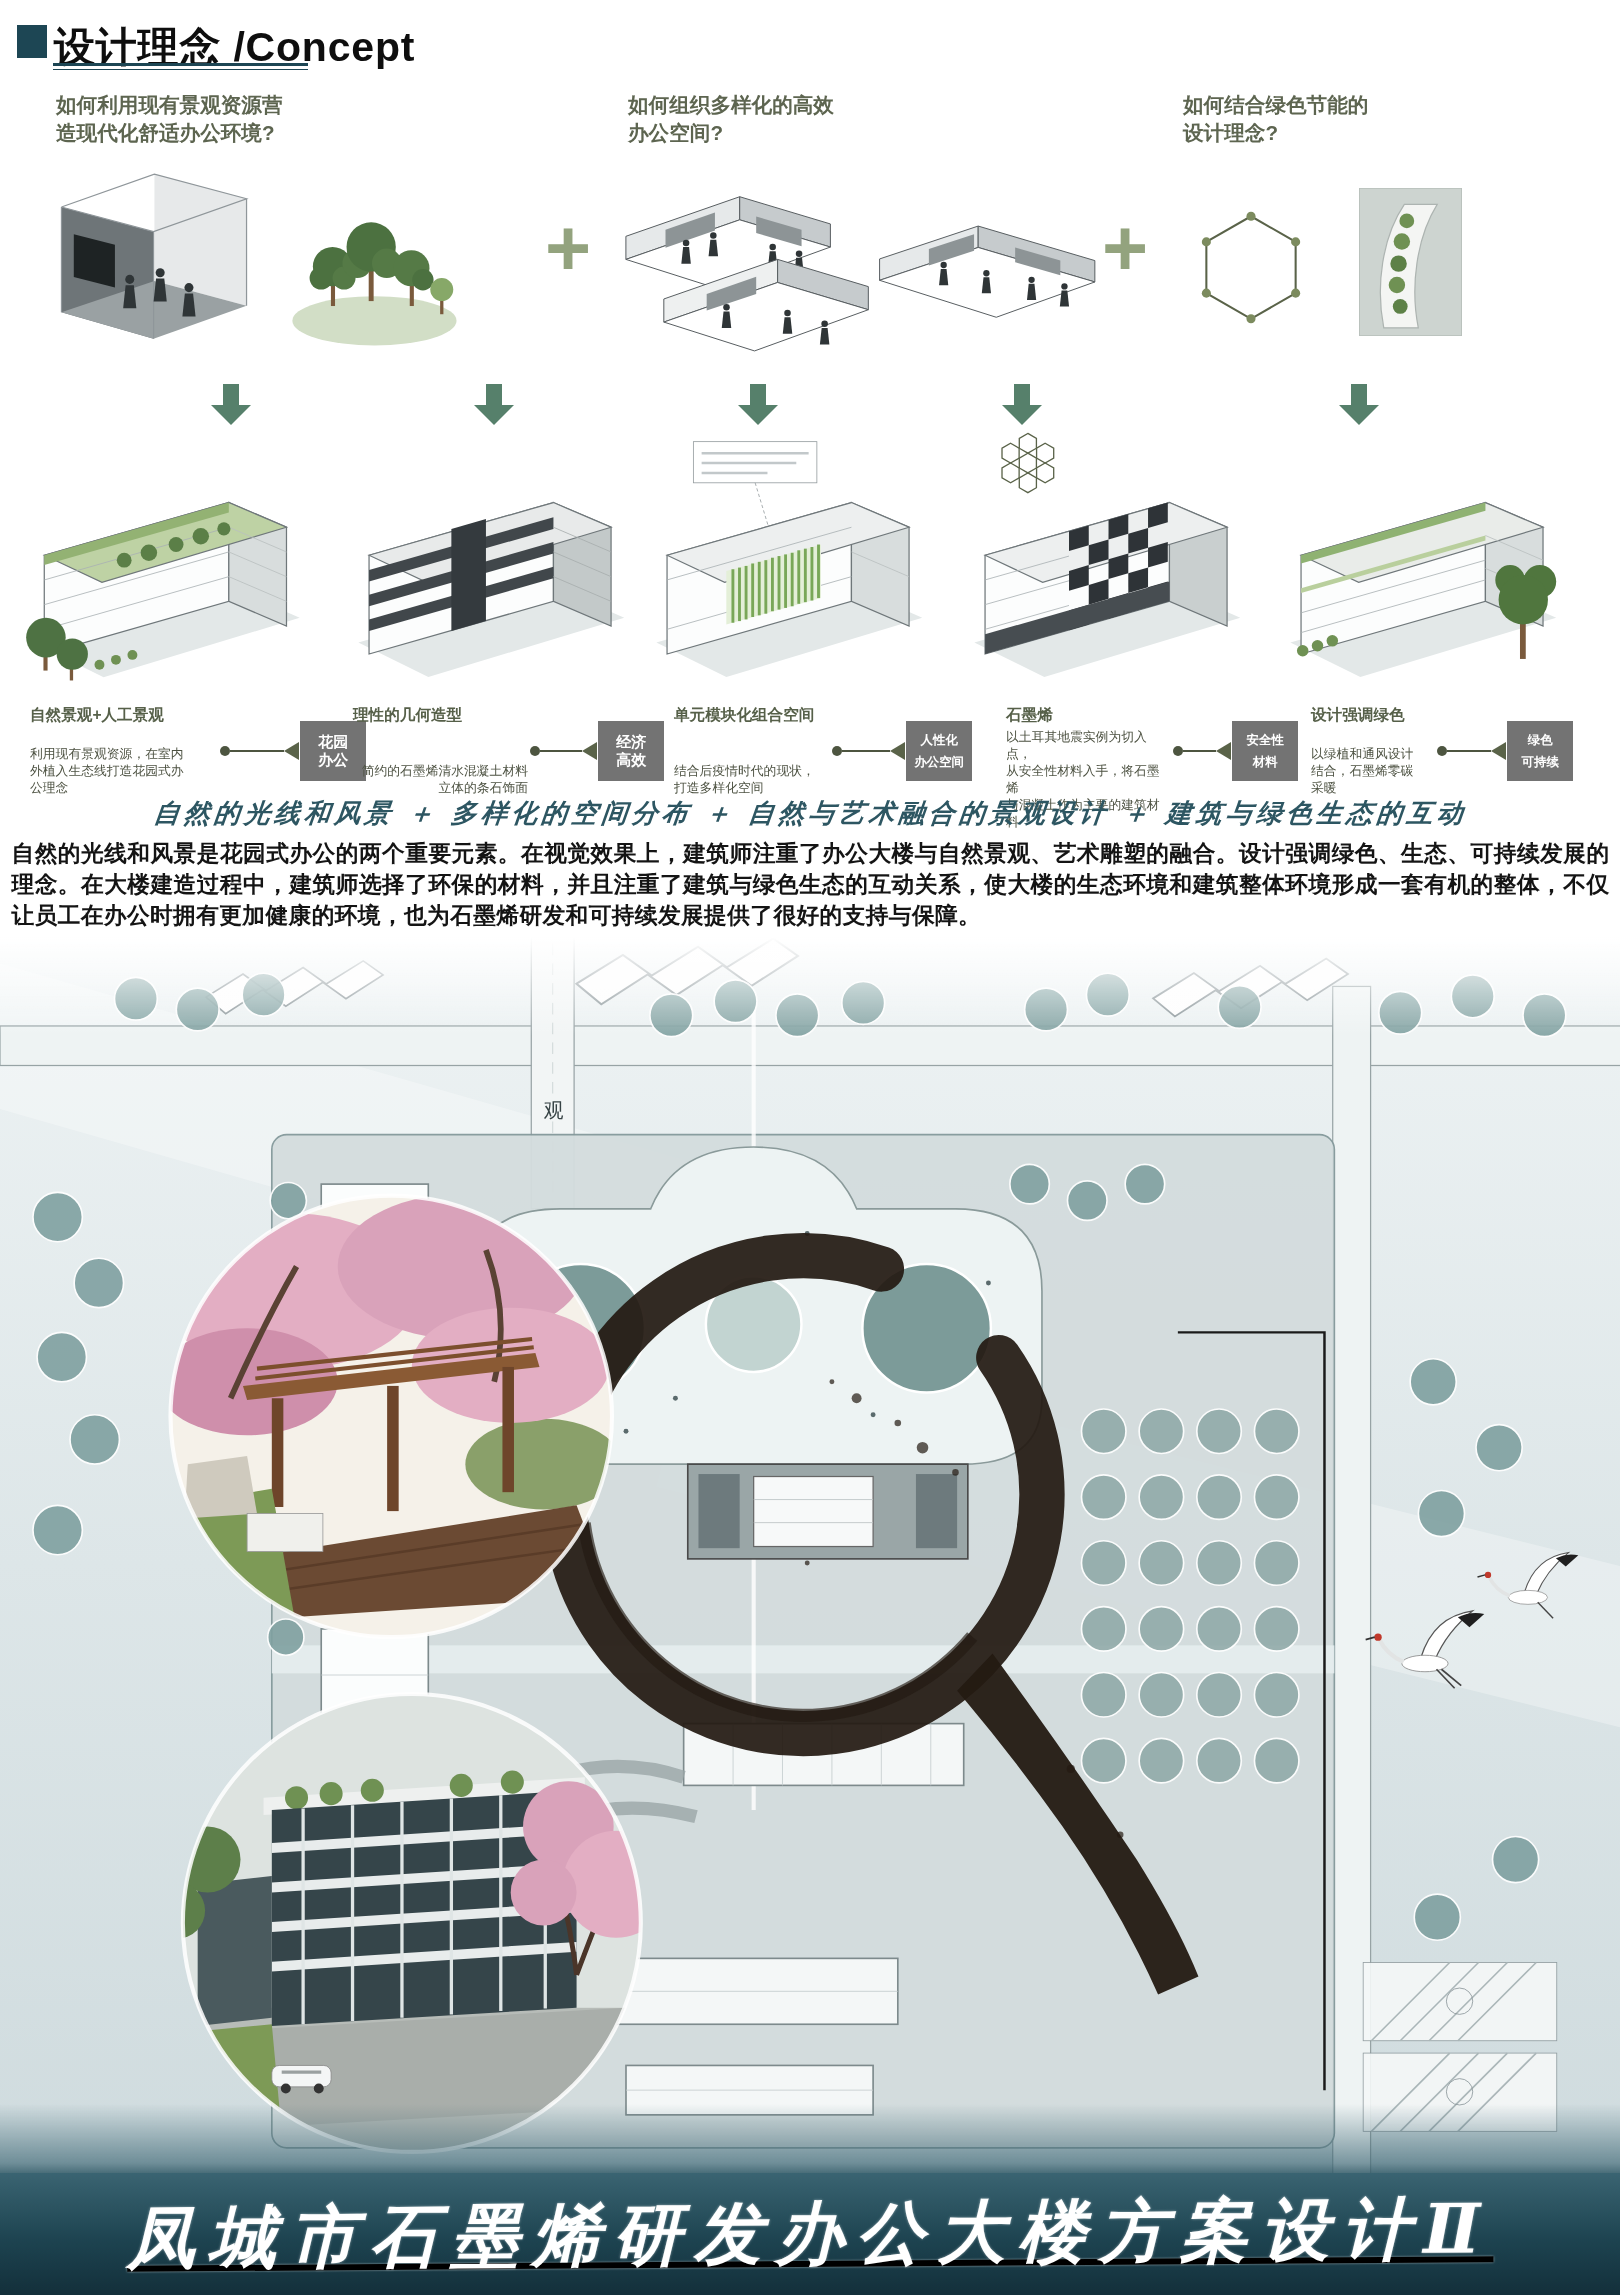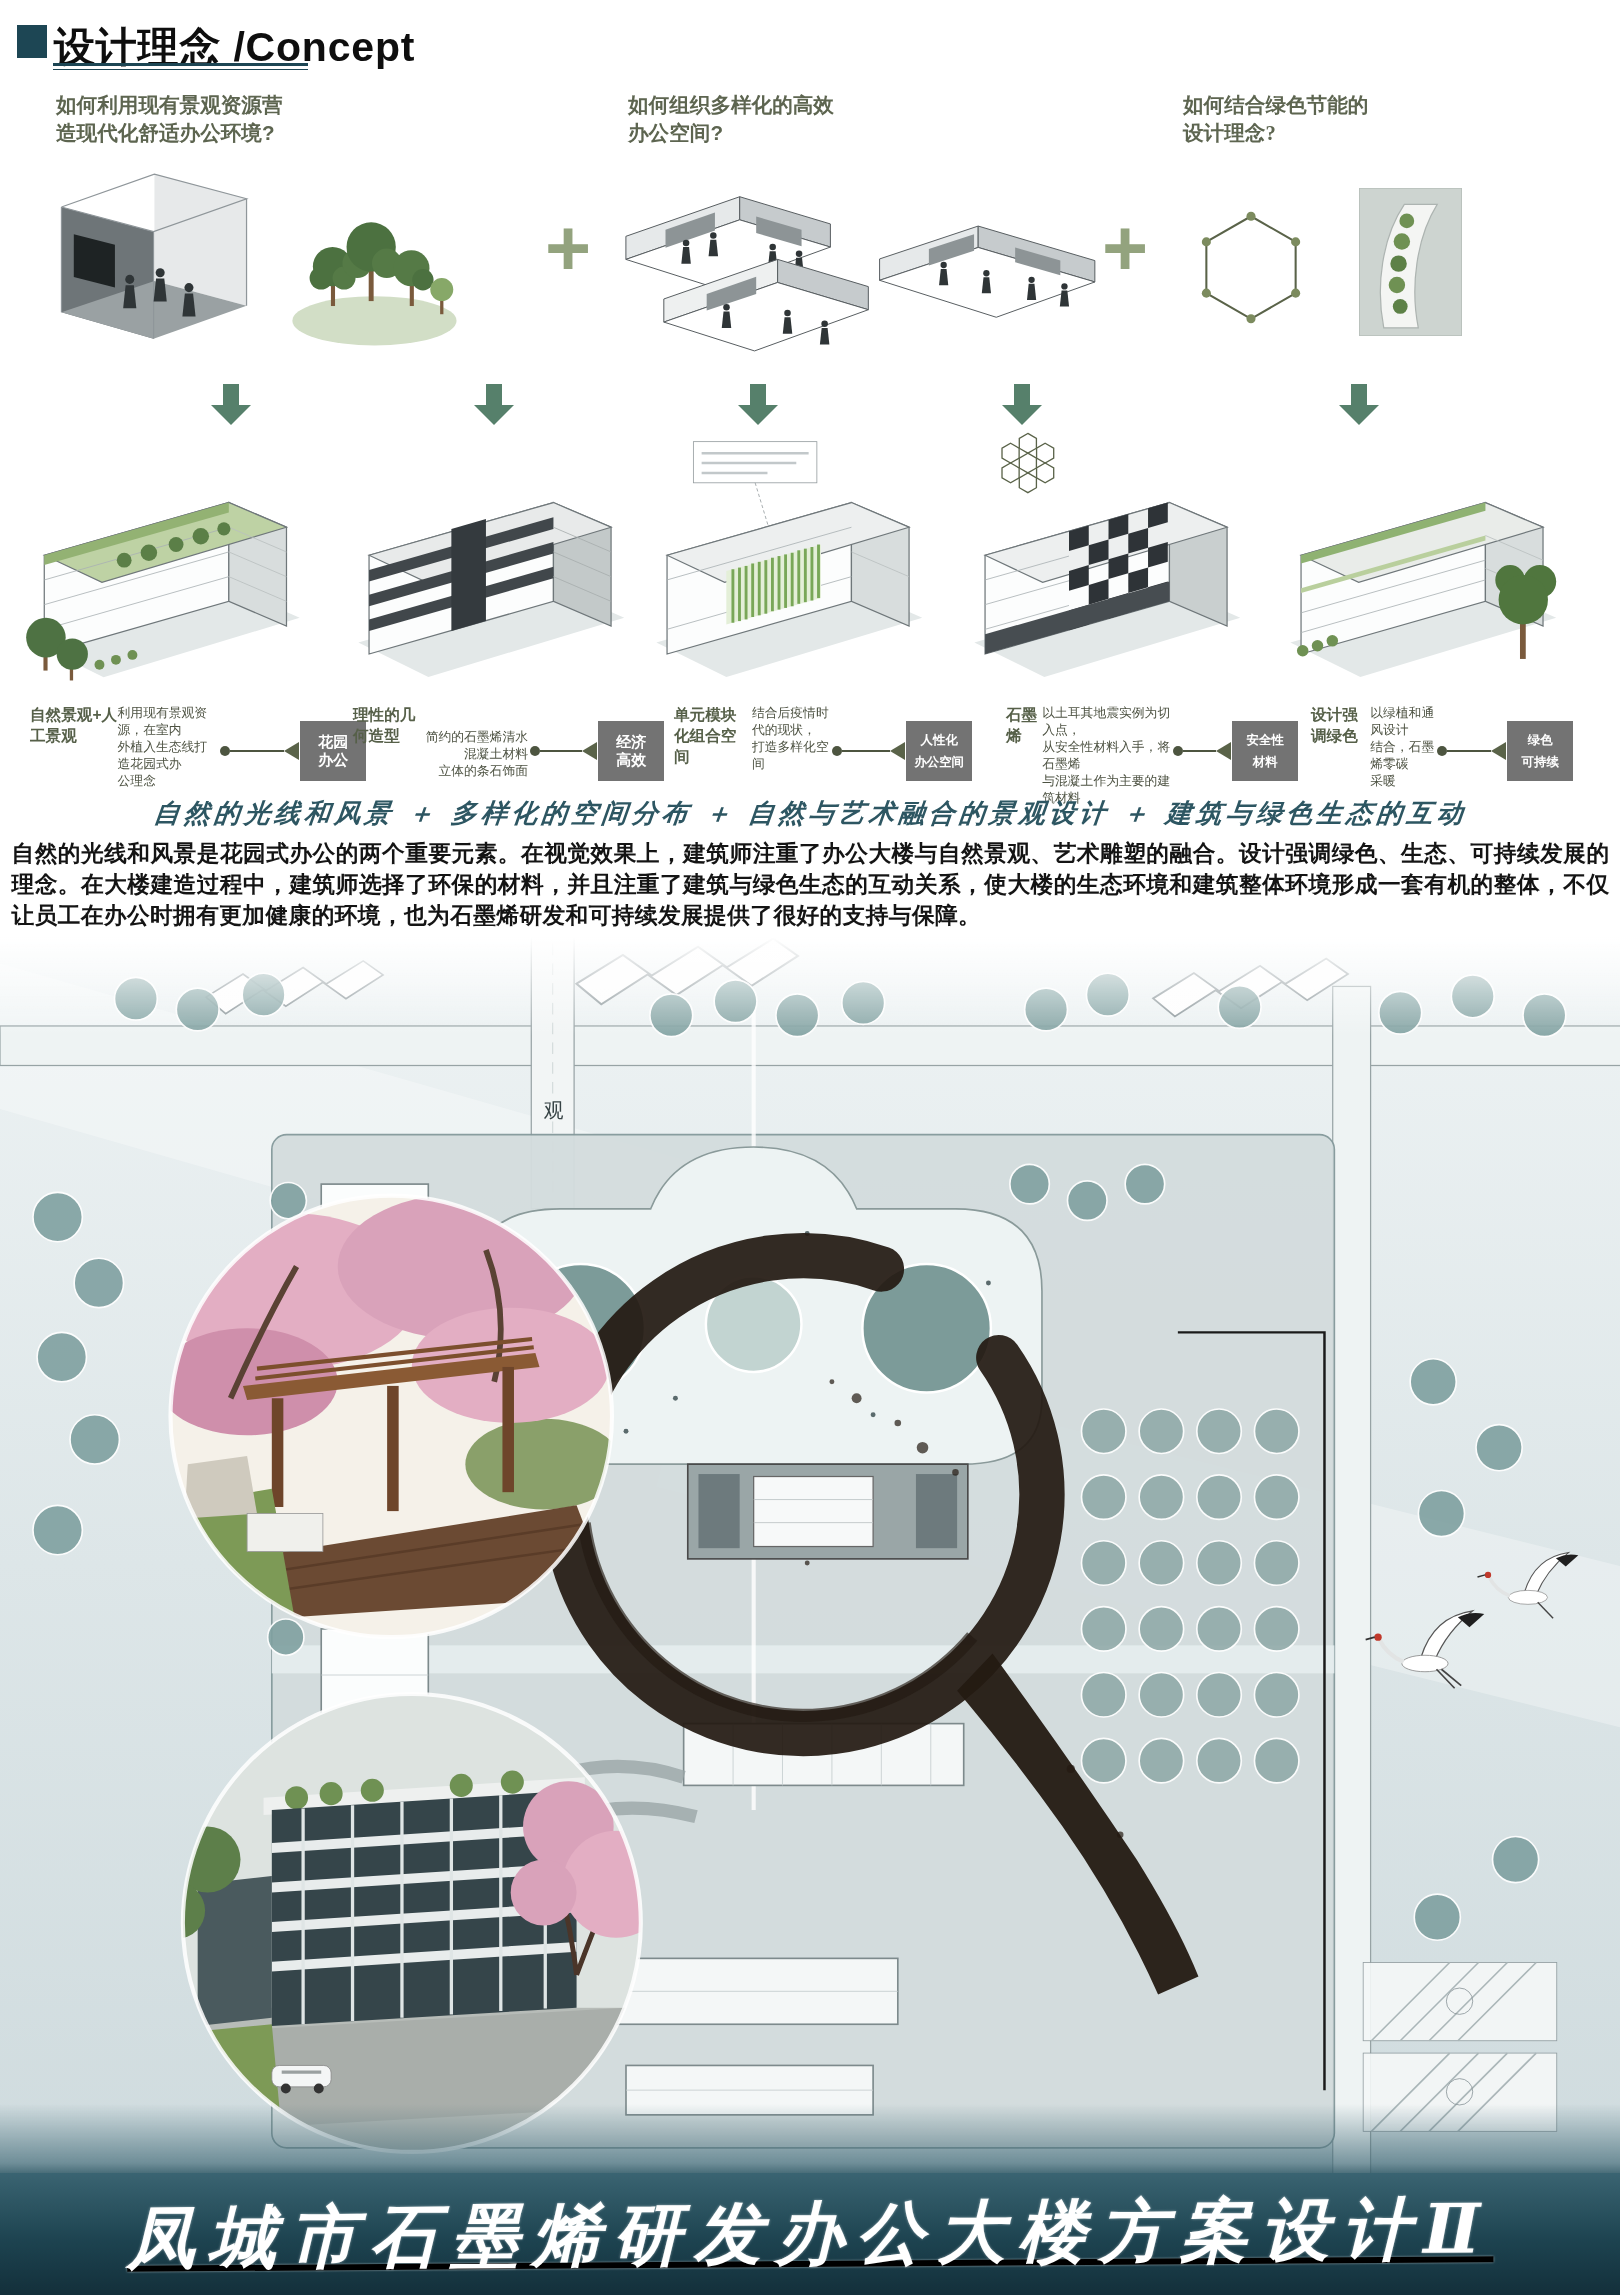--- a/index.html
+++ b/index.html
@@ -8,35 +8,35 @@
   .abs{position:absolute;}
   .prewrap{white-space:pre-line;}
 
   
   .hdr-square{left:16.5px;top:25px;width:30px;height:33px;background:#1d4654;}
   .hdr-title{left:54px;top:20px;font-size:41px;font-weight:bold;color:#0e0e0e;letter-spacing:0.8px;}
   .hdr-underline{left:53px;top:63px;width:255px;height:2.5px;border-top:3.3px solid #1d4654;border-bottom:1.6px solid #1d4654;}
 
   
   .question{top:91px;font-size:20.6px;font-weight:bold;color:#5d6550;line-height:28px;}
-  .q1{left:56px;} .q2{left:628px;} .q3{left:1183px;font-family:Liberation Serif, serif;}
+  .q1{left:56px;} .q2{left:628px;} .q3{left:1183px;}
 
   
   .plus{font-size:79px;font-weight:bold;color:#93a37e;line-height:79px;}
   .plus1{left:545px;top:208px;} .plus2{left:1102px;top:208px;}
 
   
   .down-arrow{top:384px;width:40px;}
   .down-arrow .stem{width:16.5px;height:21.4px;background:#56806b;margin:0 auto;}
   .down-arrow .head{width:0;height:0;border-left:20px solid transparent;border-right:20px solid transparent;border-top:20px solid #56806b;}
   .a1{left:211px;} .a2{left:474px;} .a3{left:738px;} .a4{left:1002px;} .a5{left:1339px;}
 
   
   .strategy{top:705px;height:92px;display:flex;align-items:center;}
-  .strategy .stext{display:flex;flex-direction:row;justify-content:space-between;height:100%;}
+  .strategy .stext{display:flex;flex-direction:column;justify-content:space-between;height:100%;}
   .strategy .stitle{font-size:15.6px;font-weight:bold;color:#566049;margin-bottom:3.3px;}
   .strategy .sdesc{font-family:"Liberation Serif",serif;font-size:12.8px;line-height:17px;color:#4d5242;}
   .desc-right{text-align:right;margin-top:24px;}
   .conn{flex:1;display:flex;align-items:center;min-width:53px;margin:0 1.6px;}
   .conn .dot{width:10.7px;height:10.7px;border-radius:50%;background:#4d5540;flex:none;}
   .conn .line{flex:1;height:1.6px;background:#4d5540;}
   .conn .tri{width:0;height:0;border-top:9px solid transparent;border-bottom:9px solid transparent;border-right:15px solid #5a6349;flex:none;}
   .badge{background:#737373;color:#ffffff;font-weight:bold;text-align:center;
          display:flex;align-items:center;justify-content:center;
          min-width:54px;min-height:53px;padding:3.3px 5.8px;font-size:15px;line-height:18px;flex:none;}

